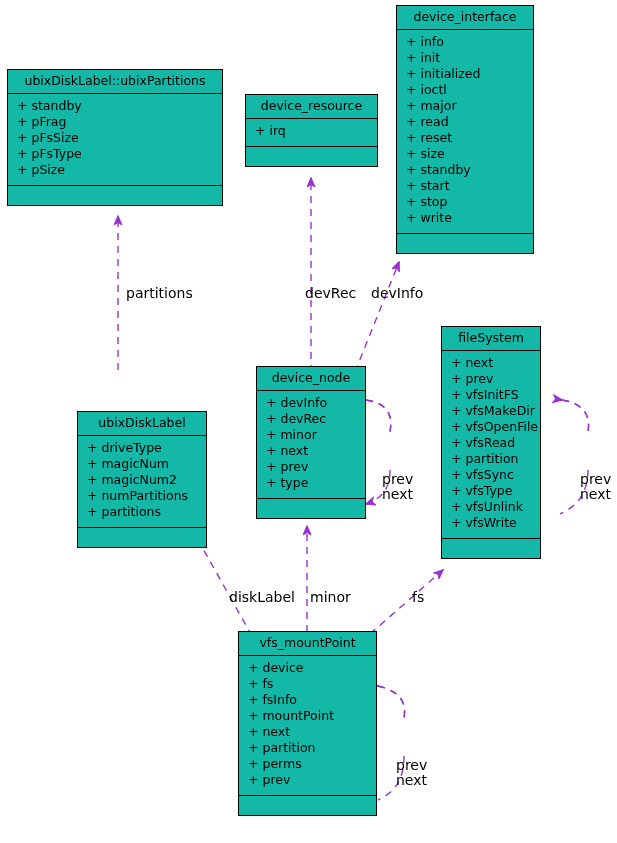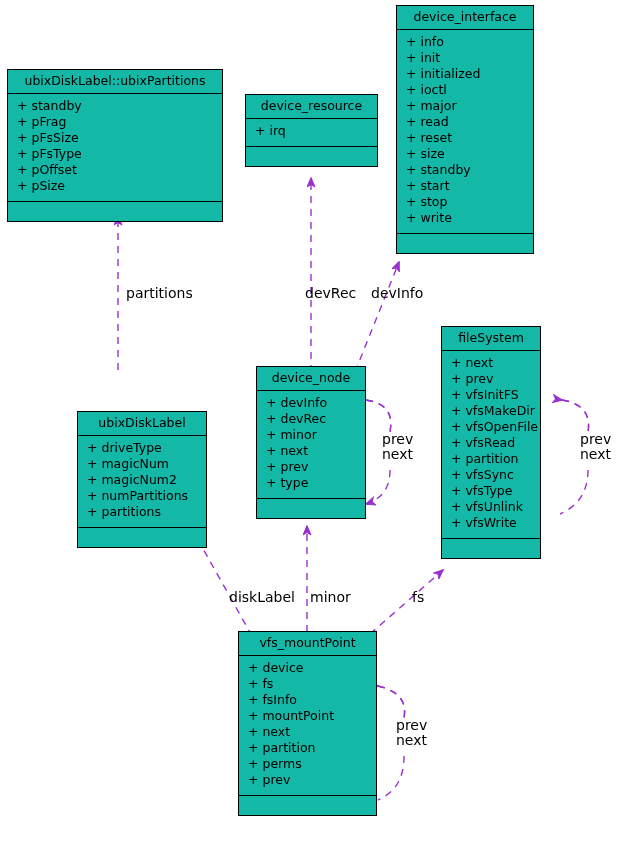--- a/index.html
+++ b/index.html
@@ -55,21 +55,21 @@
   }
   .edge-label {
     position: absolute;
     font-size: 14px;
     color: #000000;
     line-height: 14px;
     white-space: nowrap;
     z-index: 6;
     background: transparent;
   }
-  .edge-label.two-line { line-height: 15px; }
+  .edge-label.two-line { line-height: 15px; margin-top: 40px; }
   svg.edges {
     position: absolute;
     left: 0; top: 0;
     width: 617px;
     height: 843px;
     z-index: 1;
     pointer-events: none;
   }
 </style>
 </head>
@@ -118,21 +118,20 @@
     <path d="M 378,686 C 404,692 406,706 404,718" fill="none" stroke="#9932cc" stroke-width="1.4" stroke-dasharray="7,6" marker-start="url(#arrowSolid)"></path>
   </svg>
 
   <div class="uml-box" style="left:7px; top:69px; width:216px;">
     <div class="uml-title">ubixDiskLabel::ubixPartitions</div>
     <div class="uml-attrs">
       <div>+ standby</div>
       <div>+ pFrag</div>
       <div>+ pFsSize</div>
       <div>+ pFsType</div>
-      <div>+ pOffset</div>
       <div>+ pSize</div>
     </div>
     <div class="uml-ops"></div>
   </div>
 
   <div class="uml-box" style="left:245px; top:94px; width:133px;">
     <div class="uml-title">device_resource</div>
     <div class="uml-attrs">
       <div>+ irq</div>
     </div>

